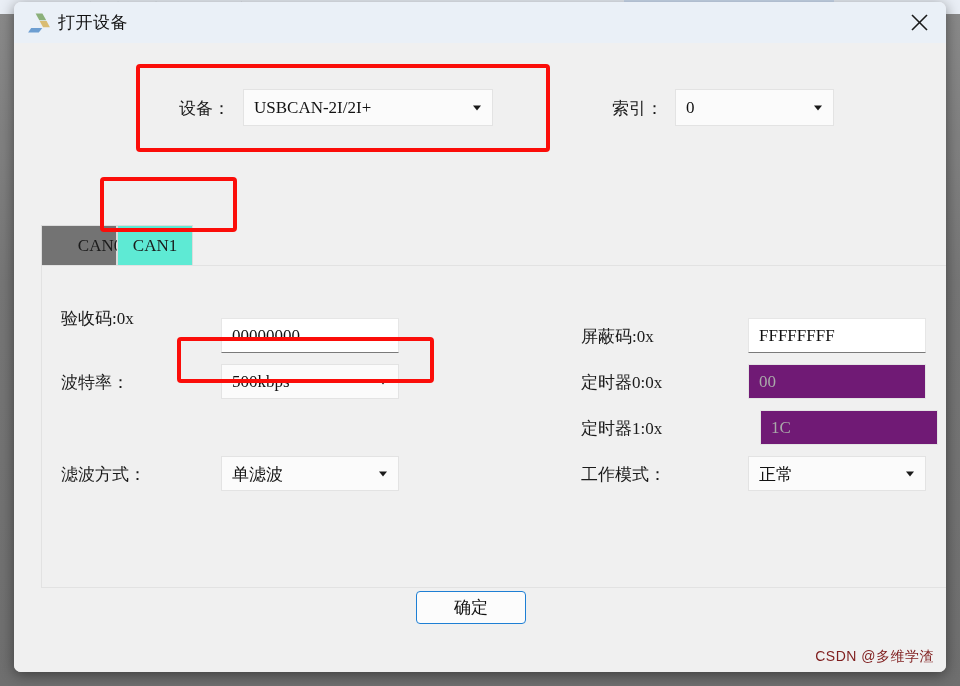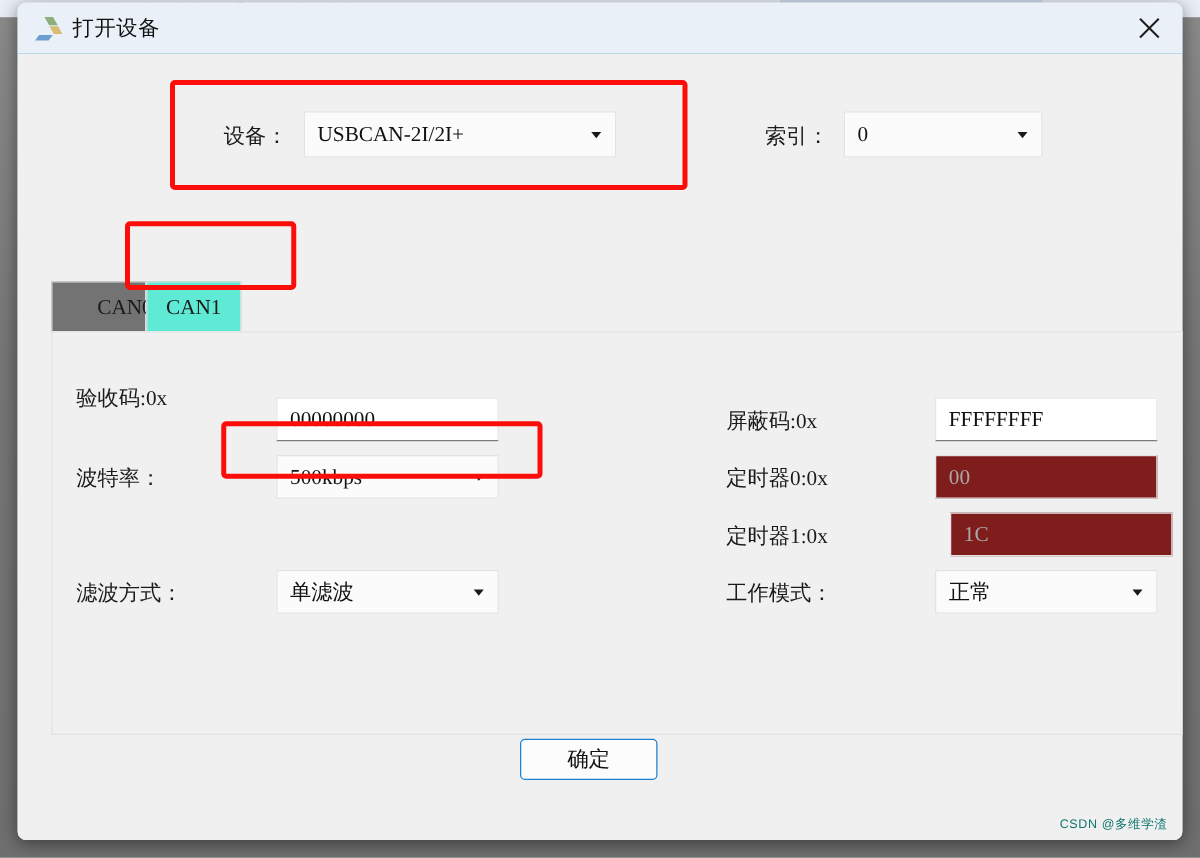--- a/index.html
+++ b/index.html
@@ -157,21 +157,21 @@
     position: absolute;
     left: 10px;
     top: 50%;
     transform: translateY(-50%);
     font-family: "Liberation Serif", serif;
     font-size: 17px;
     color: #111;
     white-space: nowrap;
   }
   .textfield.disabled {
-    background: #7f1d1d;
+    background: #701a75;
     border: 1px solid #e4e4e4;
     border-bottom: 1px solid #e4e4e4;
     cursor: default;
     text-decoration: underline;
   }
   .textfield.disabled .val { color: #a9a9a9; }
 
   
   .tabstrip {
     position: absolute;
@@ -243,22 +243,22 @@
     cursor: pointer;
     box-sizing: border-box;
   }
 
   
   .watermark {
     position: absolute;
     right: 12px;
     bottom: 6px;
     font-family: "Liberation Sans", sans-serif;
-    font-size: 10px;
-    color: #0f766e;
+    font-size: 14px;
+    color: #7f1d1d;
     letter-spacing: .5px;
     white-space: nowrap;
   }
 </style>
 </head>
 <body>
 
 <div id="bg-window">
   <div class="bg-titlebar"></div>
   <div class="bg-sel" style="left:624px;width:210px;"></div>

